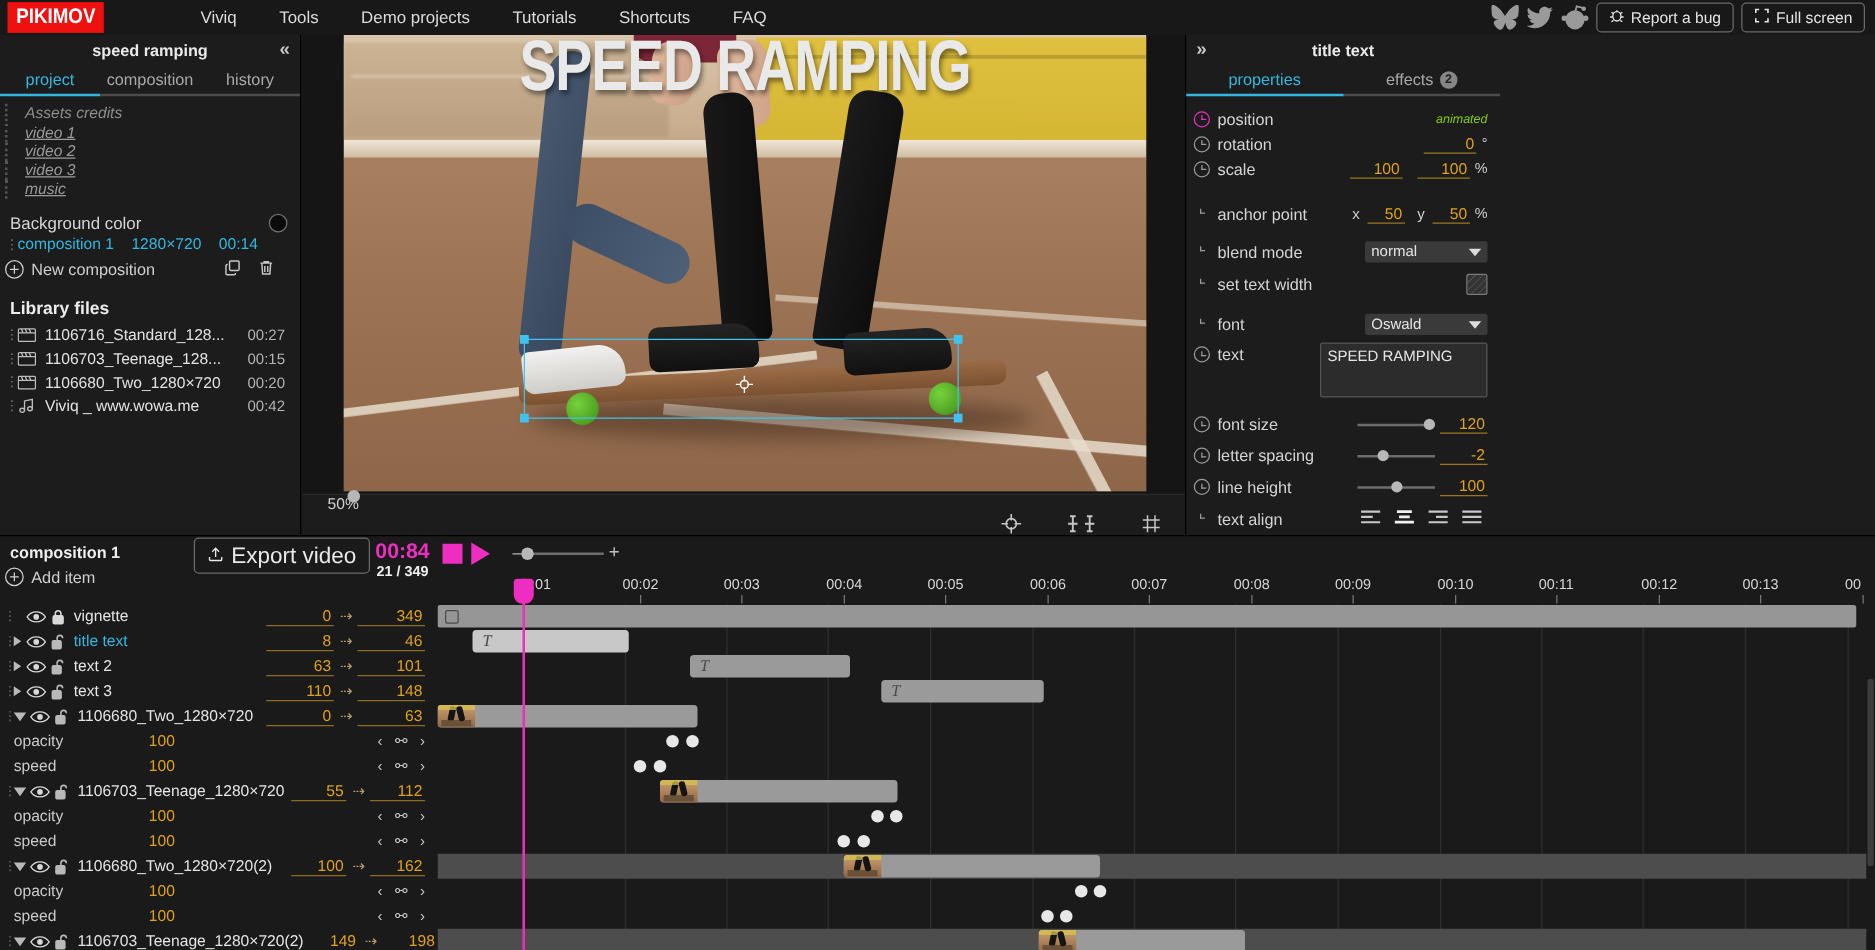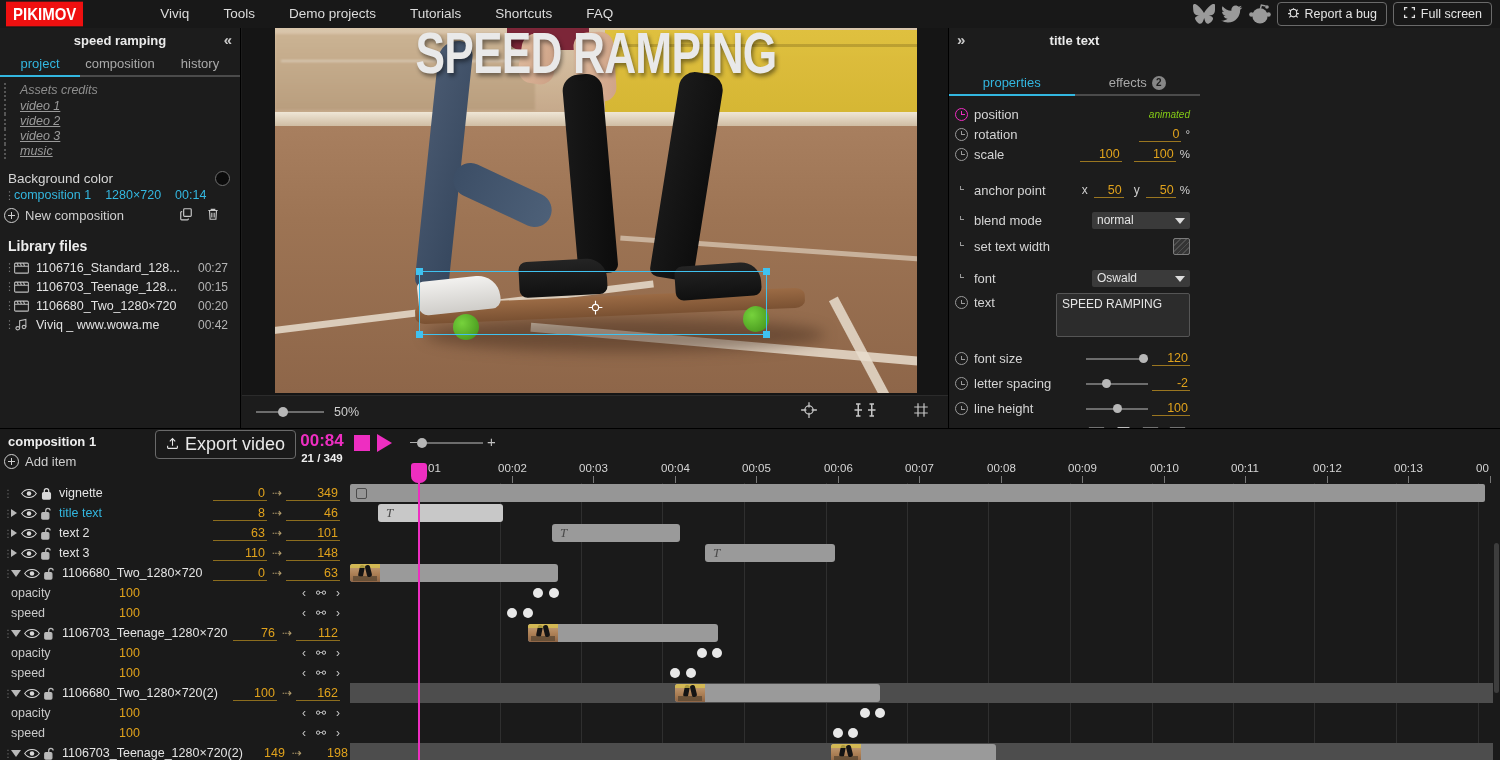--- a/index.html
+++ b/index.html
@@ -262,22 +262,22 @@
     white-space: nowrap;
   }
   #anchor-marker {
     position: absolute; left: 168px; top: 28px; width: 15px; height: 15px;
   }
   #anchor-marker svg { width:15px; height:15px; stroke:#fff; fill:none; }
 
   
   #canvas-toolbar {
     position: absolute; left: 0; bottom: 0; width: 706px; height: 33px;
-    display: flex; align-items: center; padding: 0 10px;
-    border-top: 1px solid #2b2b2b; background:#1c1c1c;
+    display: flex; align-items: flex-start; padding: 0 10px;
+    border-top: 1px solid #2b2b2b; background:#1c1c1c;flex-direction:column;
   }
   .zoom-track {
     width: 68px; height: 2px; background: #6d6d6d; position: relative; margin-left: 4px;
   }
   .zoom-knob {
     position: absolute; left: 22px; top: -4px; width: 10px; height: 10px;
     border-radius: 50%; background: #b7b7b7;
   }
   #zoom-pct { font-size: 12.5px; color: #cfcfcf; margin-left: 10px; }
   #canvas-tools { margin-left: auto; display: flex; align-items: center; gap: 32px; padding-right: 8px; }
@@ -286,21 +286,21 @@
   
   #rightpanel {
     position: absolute; left: 948px; top: 28px; width: 252px; height: 400px;
     background: #1c1c1c; border-left: 1px solid #000;
   }
   #rp-title {
     height: 25px; display: flex; align-items: center; justify-content: center;
     font-size: 13px; font-weight: bold; color: #eaeaea; position: relative;
   }
   #rp-expand { position: absolute; left: 8px; top: 3px; font-size: 15px; color: #c9c9c9; cursor: pointer; }
-  #rp-tabs { display: flex; height: 24px; margin-top: 19px; }
+  #rp-tabs { display: flex; height: 24px; }
   .rp-tab {
     flex: 1; text-align: center; font-size: 13px; color: #a9a9a9;
     border-bottom: 2px solid #4b4b4b; line-height: 22px; cursor: pointer;
     display:flex; align-items:center; justify-content:center; gap:5px;
   }
   .rp-tab.active { color: #33b7e0; border-bottom-color: #33b7e0; }
   .badge {
     background:#868686; color:#1d1d1d; font-size:10px; font-weight:bold;
     border-radius:50%; width:14px; height:14px; display:inline-flex;
     align-items:center; justify-content:center;
@@ -1077,21 +1077,21 @@
           </svg>
       </span>
       <span class="lock">
         <svg viewBox="0 0 14 16" stroke="#b9b9b9" stroke-width="1.6" fill="none">
             <rect x="1" y="7" width="9" height="8" rx="1.3" fill="#b9b9b9"></rect>
             <path d="M6 7V4.2a2.8 2.8 0 015.6 0"></path>
           </svg>
       </span>
       <span class="layer-name">1106703_Teenage_1280×720</span>
       <span class="layer-nums">
-        <span class="lnum" style="width:44px">76</span>
+        <span class="lnum" style="width:44px">55</span>
         <span class="arrow-mid">⇢</span>
         <span class="lnum" style="width:44px">112</span>
       </span>
     </div>
     <div class="sub-row">
       <span class="sub-name">opacity</span>
       <span class="sub-val">100</span>
       <span class="sub-keys">
         <span>‹</span>
         <span class="key-diamond">⚯</span>

